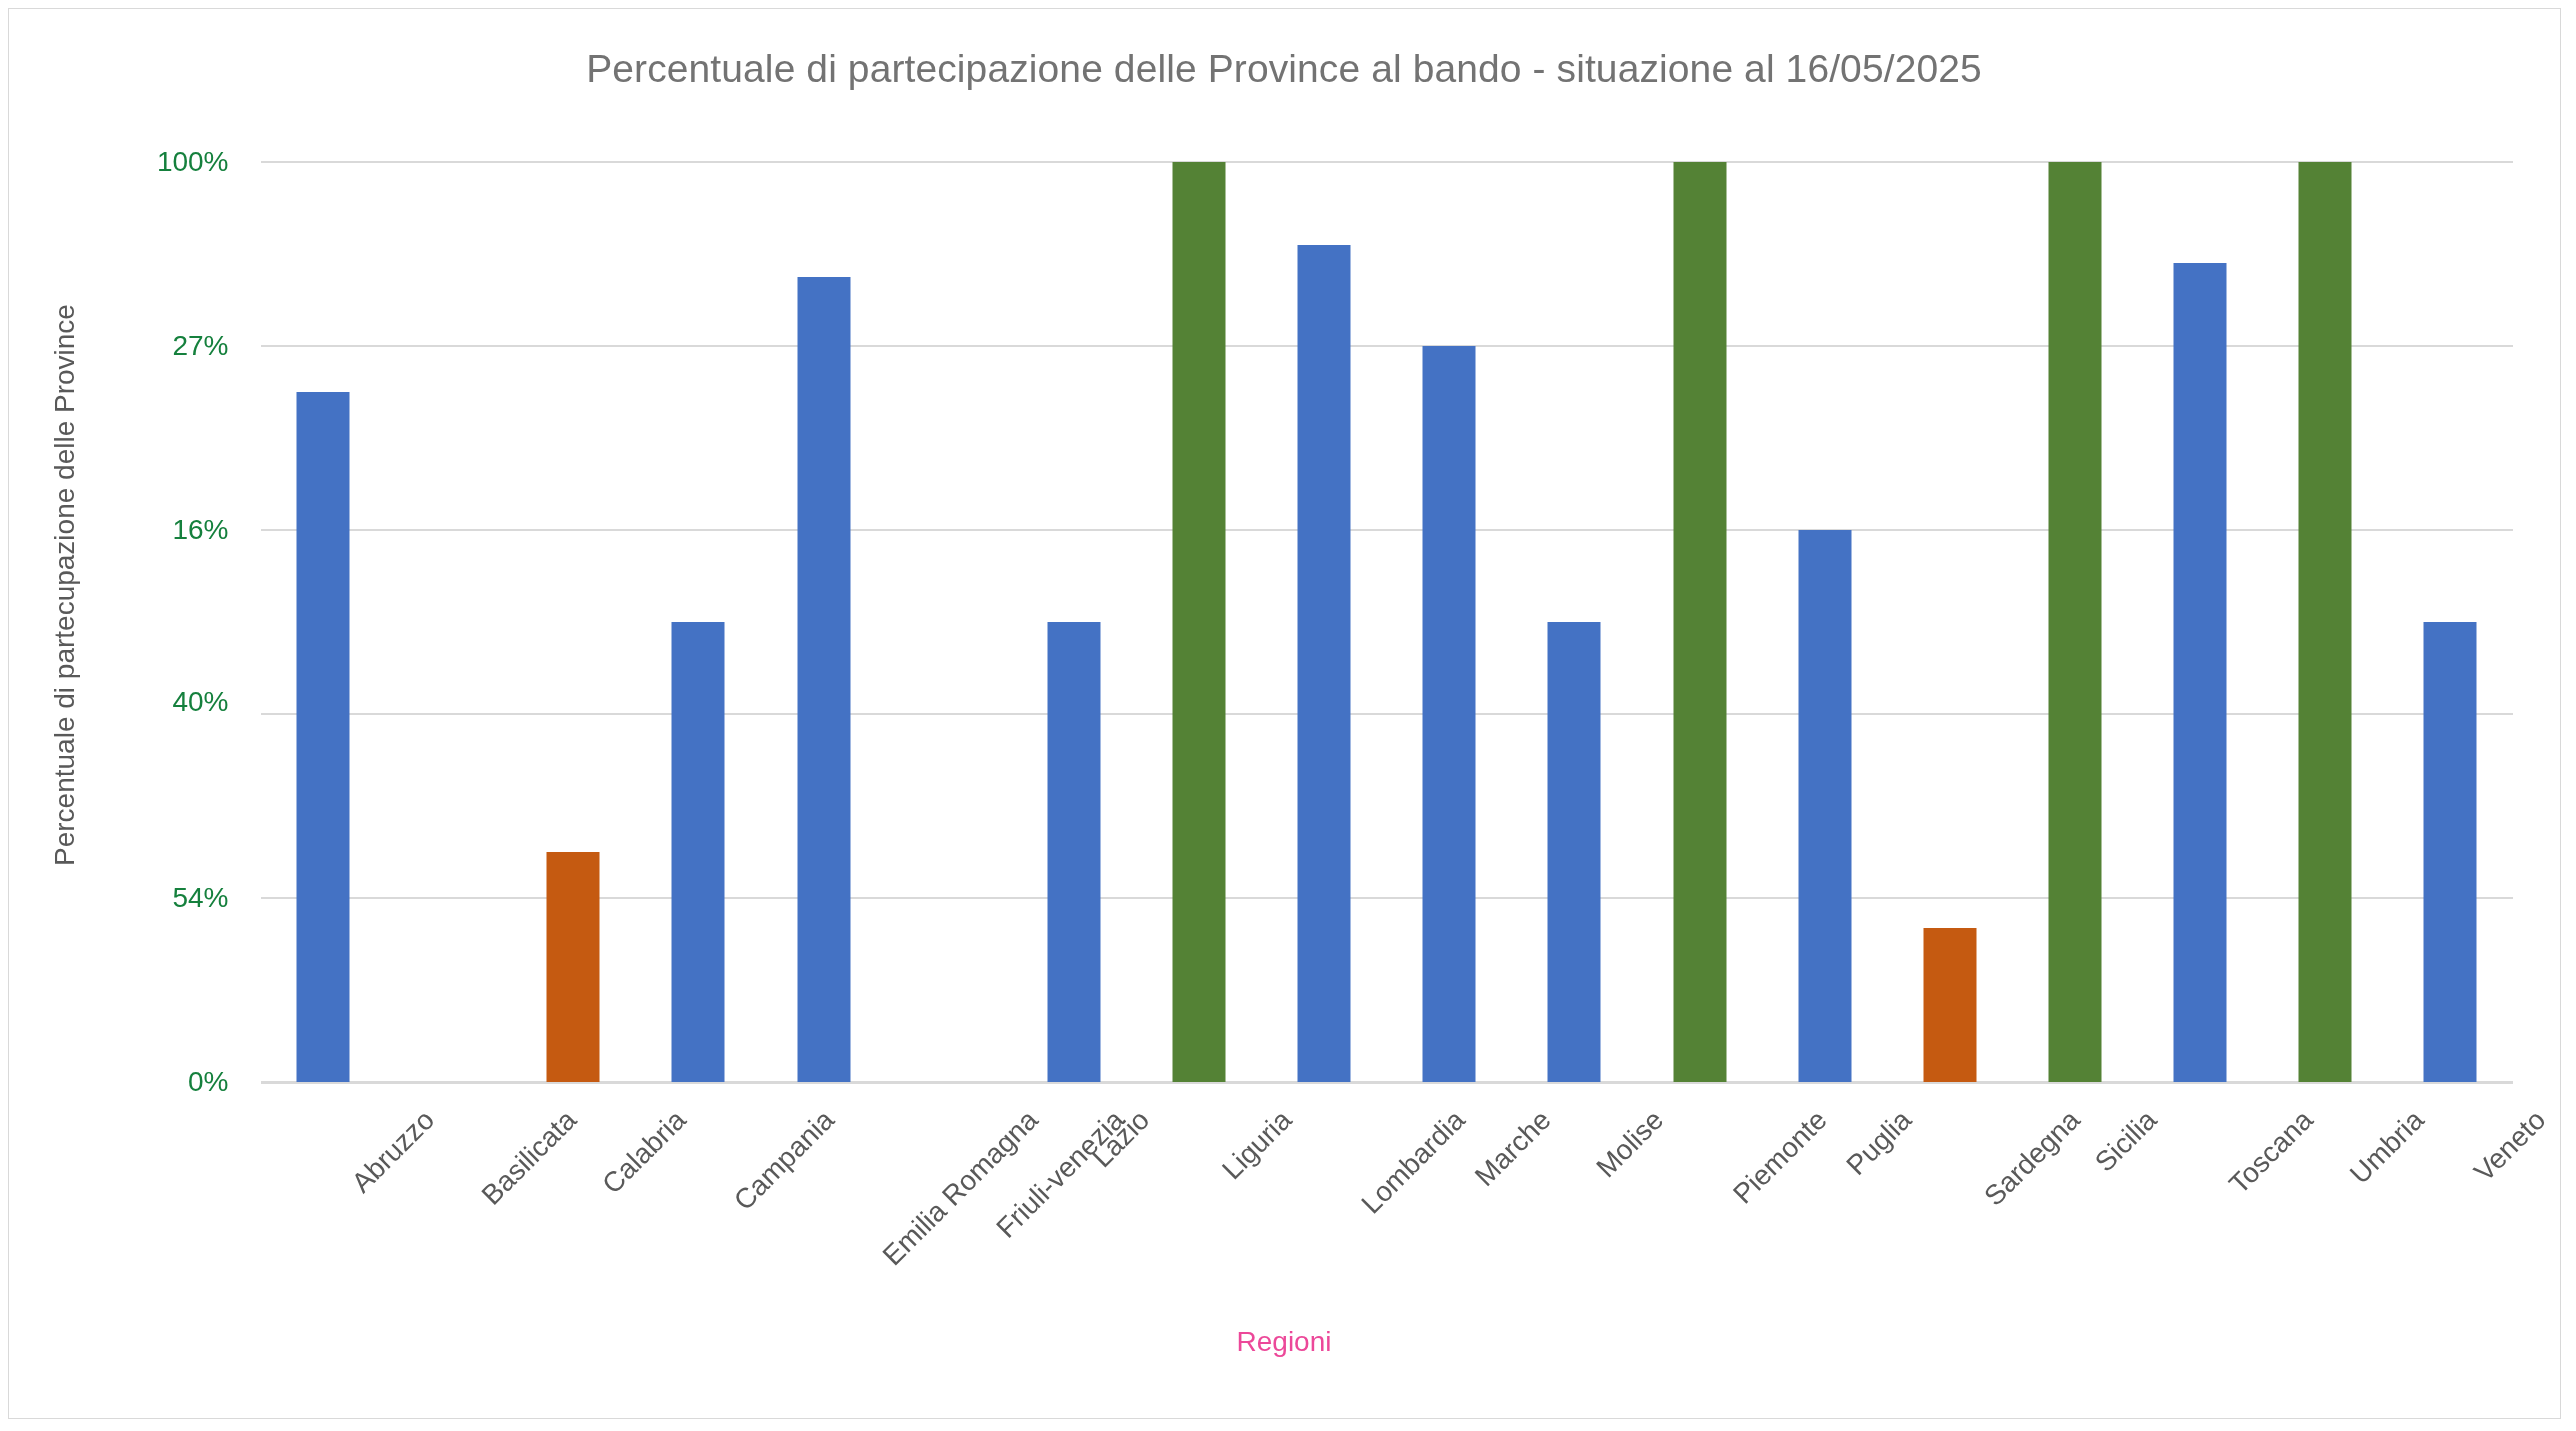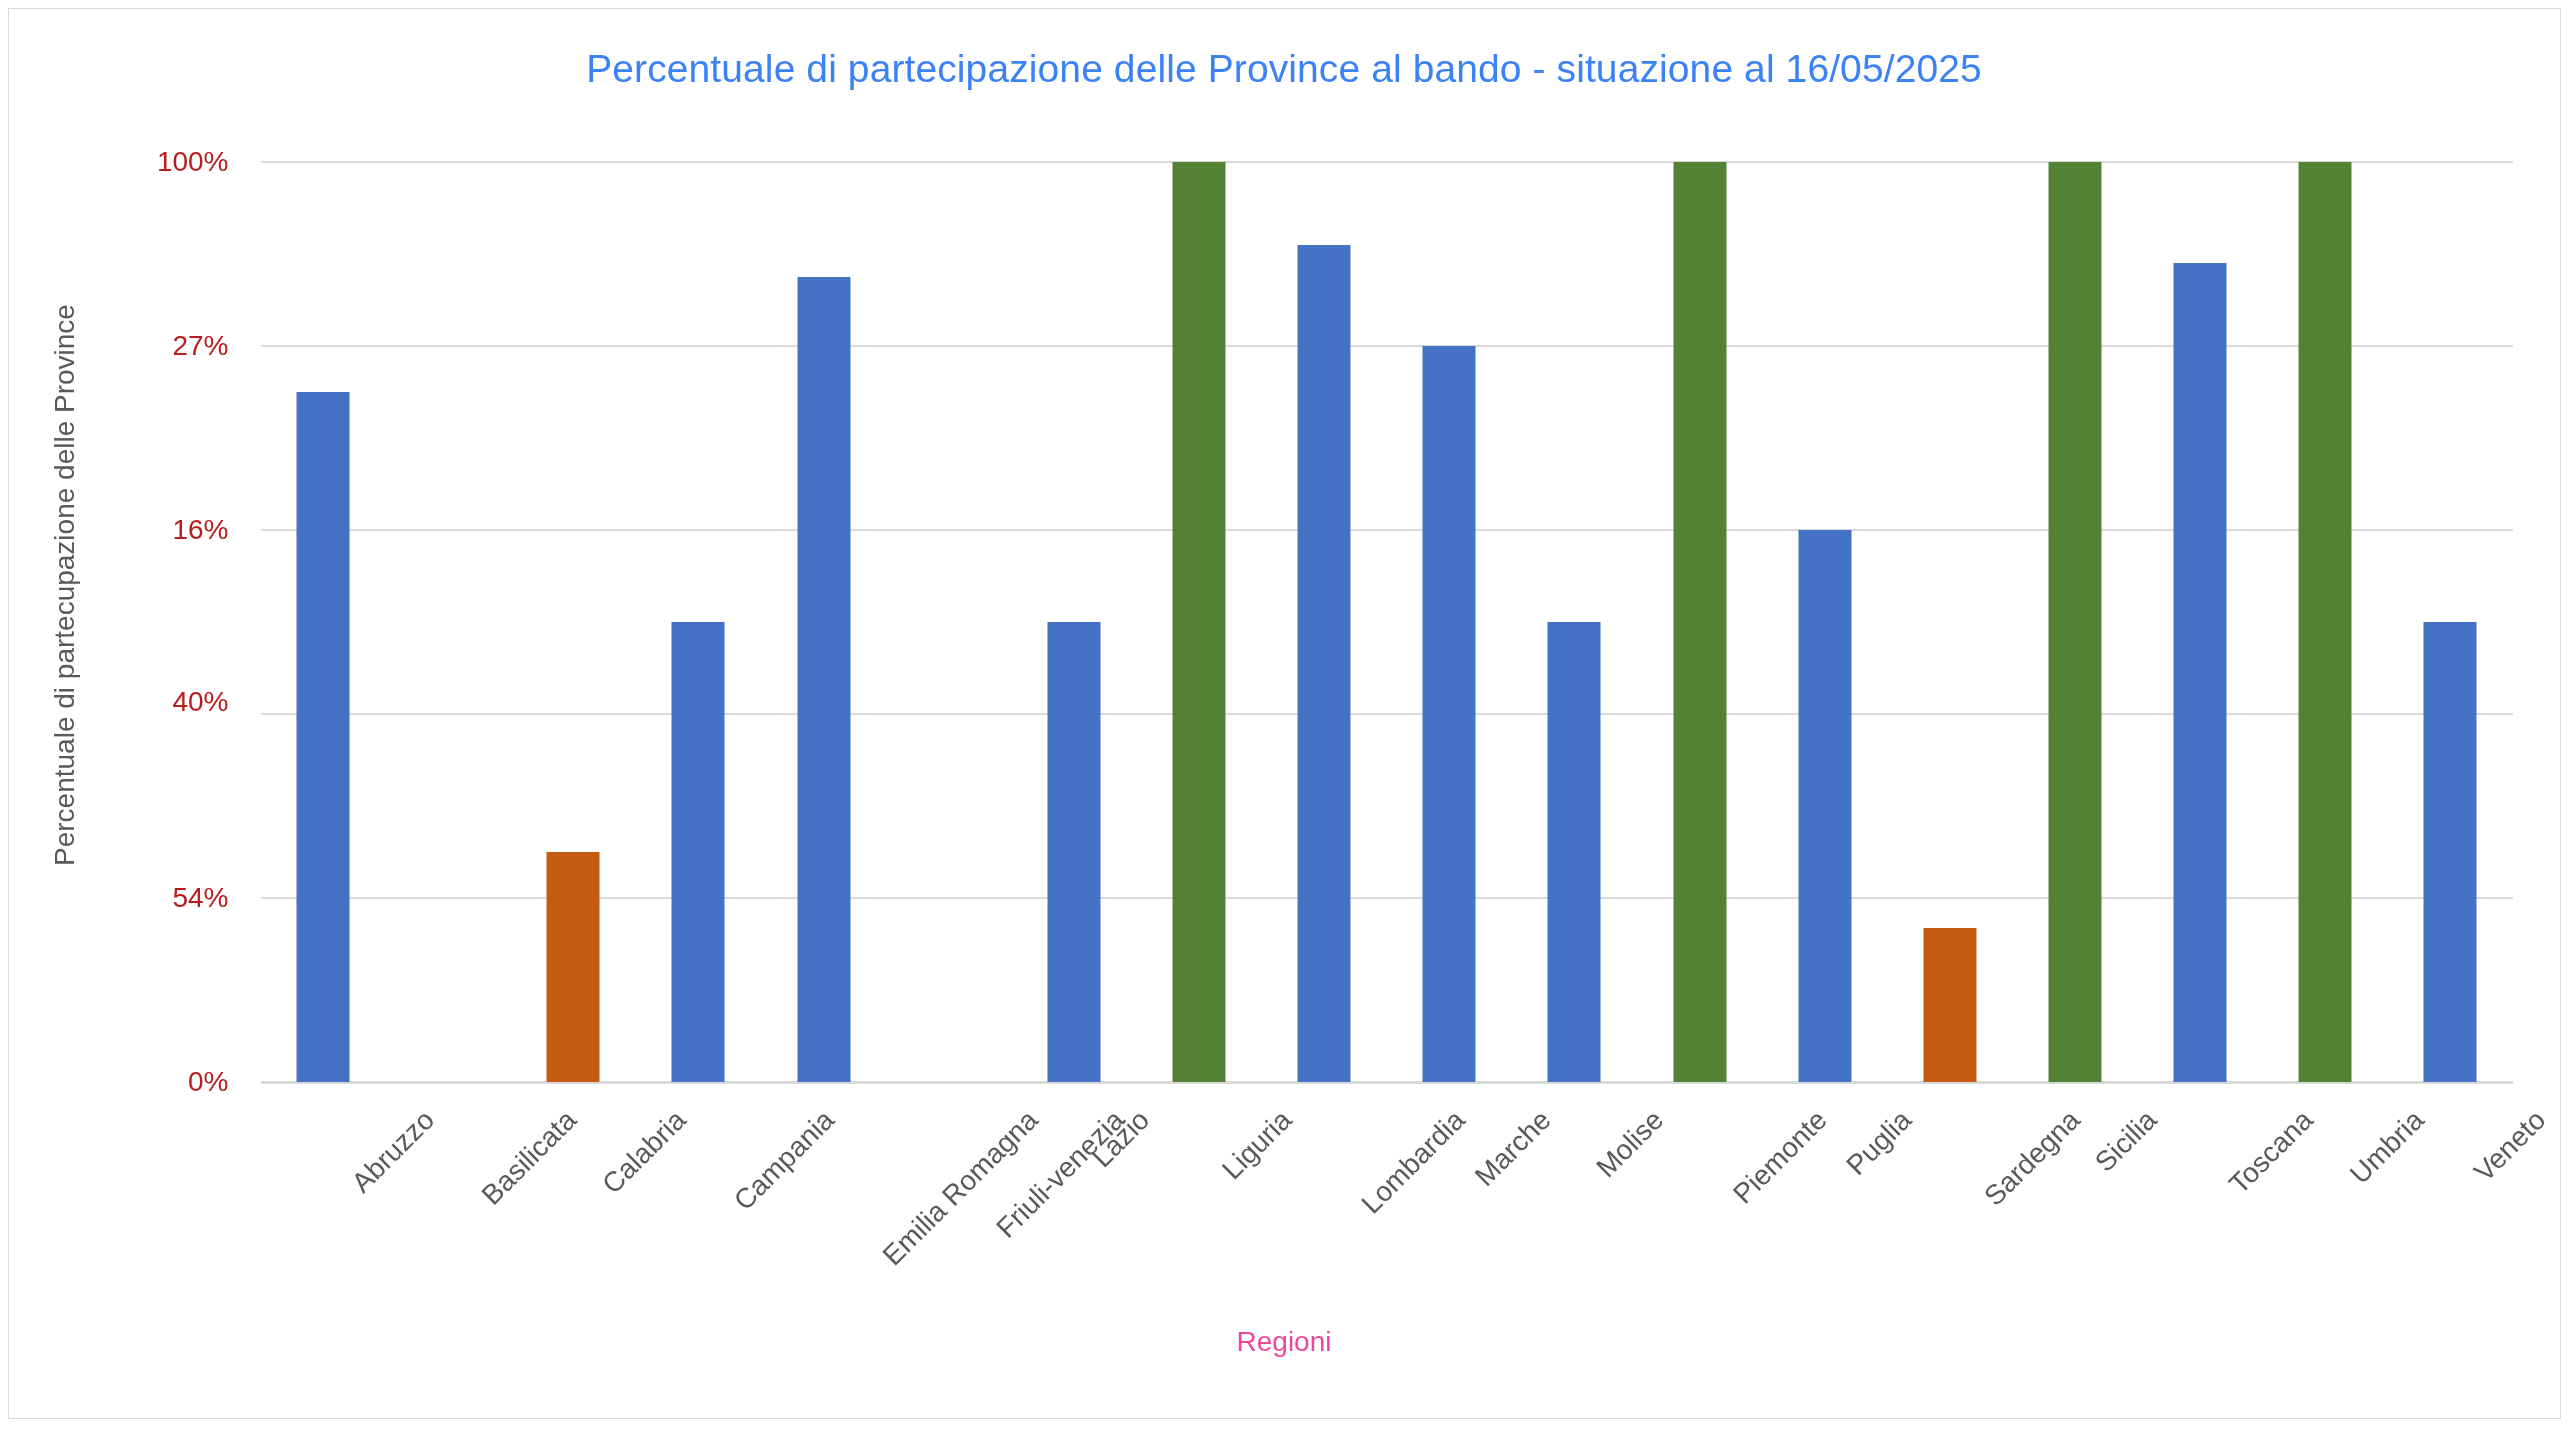--- a/index.html
+++ b/index.html
@@ -26,21 +26,21 @@
   }
 
   
   #chart-title {
     position: absolute;
     left: 0;
     top: 38px;
     width: 100%;
     text-align: center;
     font-size: 39px;
-    color: #3b82f6;
+    color: #737373;
     font-weight: normal;
     letter-spacing: 0.1px;
     white-space: nowrap;
   }
 
   
   #y-axis-title {
     position: absolute;
     left: -273px;
     top: 560px;
@@ -90,21 +90,21 @@
     left: 0;
     top: 153px;
     width: 235px;
     height: 920px;
   }
   #y-ticks .ytick {
     position: absolute;
     right: 15px;
     transform: translateY(-50%);
     font-size: 28px;
-    color: #b91c1c;
+    color: #15803d;
     text-align: right;
     white-space: nowrap;
   }
 
   
   .bar-slot {
     position: absolute;
     bottom: 0;
     height: 100%;
   }

